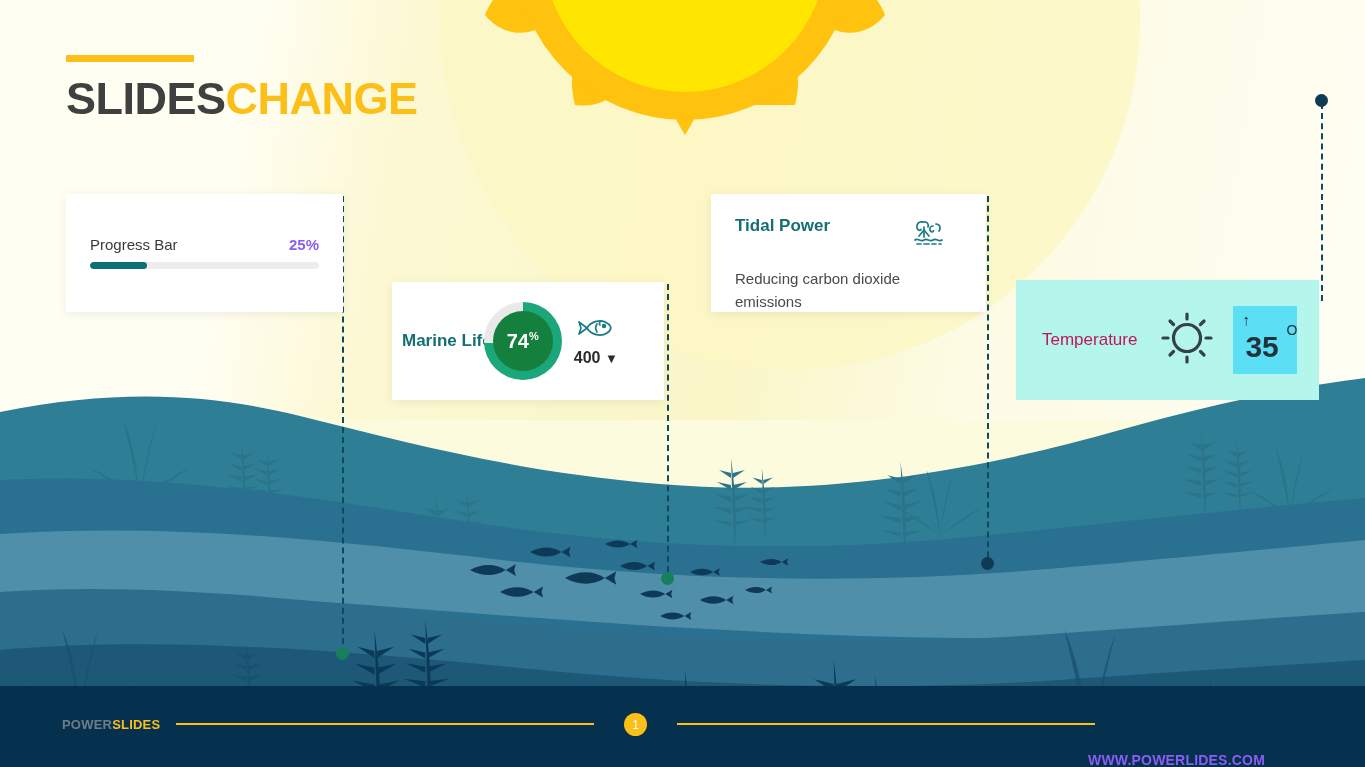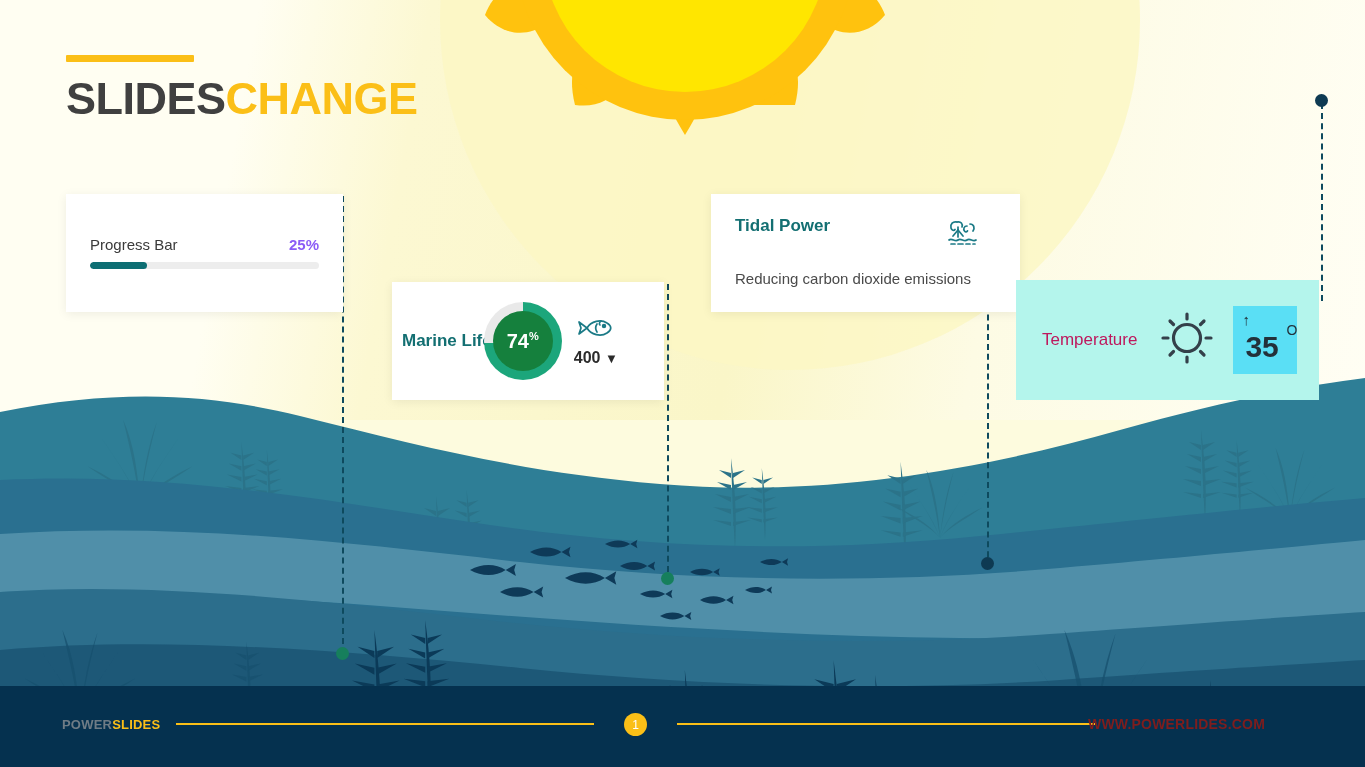--- a/index.html
+++ b/index.html
@@ -65,21 +65,21 @@
     background:conic-gradient(#1CA67B 0turn 0.74turn, #E9E9E9 0.74turn 1turn); }
   .donut-hole { position:absolute; left:9px; top:9px; width:60px; height:60px; border-radius:50%;
     background:#15803d; display:flex; align-items:center; justify-content:center; }
   .donut-val { color:#fff; font-size:20px; font-weight:bold; line-height:1; }
   .donut-val sup { font-size:11px; font-weight:bold; }
   .marine-right { margin-left:12px; text-align:center; }
   .marine-count { color:#2B2B2B; font-size:16px; font-weight:bold; margin-top:4px; white-space:nowrap; }
   .marine-count .tri { color:#2B2B2B; font-size:13px; }
 
   
-  #card-tidal { left:711px; top:194px; width:309px; height:118px; padding:22px 40px 0 24px; }
+  #card-tidal { left:711px; top:194px; width:275px; height:118px; padding:22px 40px 0 24px; }
   .tidal-head { display:flex; align-items:flex-start; justify-content:space-between; }
   .tidal-body { margin-top:16px; color:#4A4A4A; font-size:15px; line-height:1.5; }
 
   
   #card-temp { left:1016px; top:280px; width:303px; height:120px; background:#B4F5EC;
     display:flex; align-items:center; padding:0 22px 0 14px; box-shadow:none; }
   .temp-label { color:#be185d; font-size:17px; font-weight:normal;margin-left:12px; }
   .temp-sun { margin-left:22px; }
   .temp-badge { margin-left:18px; width:76px; height:68px; background:#5ADFF5; position:relative; }
   .temp-arrow { position:absolute; left:9px; top:6px; color:#23313A; font-size:15px; font-weight:bold; line-height:1; }
@@ -89,21 +89,21 @@
   
   .footer { position:absolute; left:0; bottom:0; width:1365px; height:81px; background:#05314F; }
   .foot-logo { position:absolute; left:62px; top:717px; font-size:13px; font-weight:bold; letter-spacing:.2px;text-align:right; }
   .fl-gray { color:#6F7C86; }
   .fl-yellow { color:#FBBF17; }
   .foot-line { position:absolute; height:2px; background:#FBBF17; top:723px; }
   #foot-line-left { left:176px; width:418px; }
   #foot-line-right { left:677px; width:418px; }
   .foot-page { position:absolute; left:624px; top:713px; width:23px; height:23px; border-radius:50%;
     background:#FBBF17; color:#fff; font-size:12px; display:flex; align-items:center; justify-content:center; }
-  .foot-url { position:absolute; right:100px; top:716px; color:#7f1d1d; font-size:14px; font-weight:bold; letter-spacing:.2px; }
+  .foot-url { position:absolute; right:100px; top:752px; color:#8b5cf6; font-size:14px; font-weight:bold; letter-spacing:.2px; }
 </style>
 </head>
 <body>
 
 <div id="slide">
 
   <div class="sky">
     <div class="sky-wash"></div>
     <div class="sun-halo"></div>
     <div class="sun-wrap">

